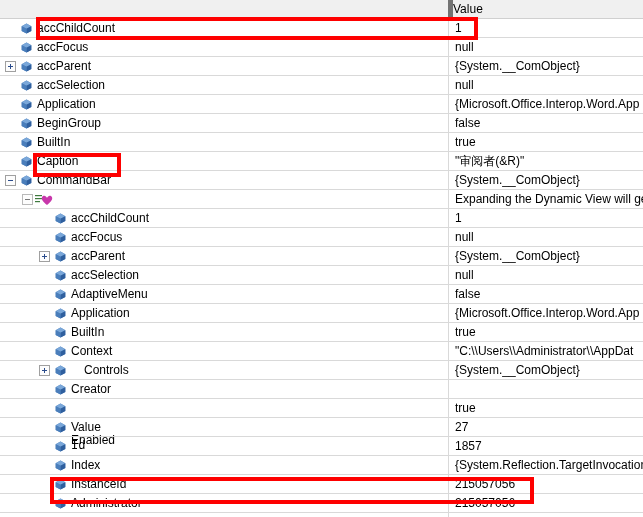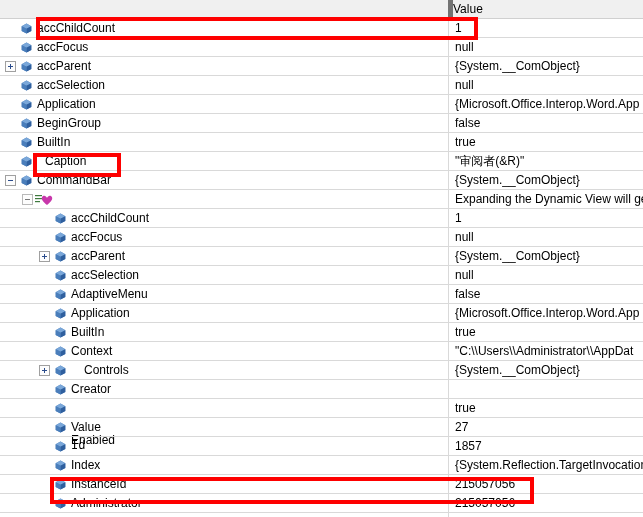--- a/index.html
+++ b/index.html
@@ -173,21 +173,21 @@
         <div class="gutter"></div>
         <div class="vsep"></div>
         <div class="picon" style="left: 21px;">
           <svg width="11" height="11" viewBox="0 0 11 11">
             <polygon points="5.5,0.5 10.3,3.2 10.3,8.0 5.5,10.6 0.7,8.0 0.7,3.2" fill="#4a7ebb" stroke="#2a5party" stroke-width="0"></polygon>
             <polygon points="5.5,0.5 10.3,3.2 5.5,5.8 0.7,3.2" fill="#7aa7d9"></polygon>
             <polygon points="5.5,5.8 10.3,3.2 10.3,8.0 5.5,10.6" fill="#2f5f9e"></polygon>
             <polygon points="5.5,5.8 0.7,3.2 0.7,8.0 5.5,10.6" fill="#4a7ebb"></polygon>
           </svg>
         </div>
-        <div class="lbl" style="left: 37px; padding-left: 8px;">Caption</div>
+        <div class="lbl" style="left: 37px;">Caption</div>
         <div class="valcell">"审阅者(&amp;R)"</div>
       </div>
       <div class="row">
         <div class="lines"></div>
         <div class="gutter"></div>
         <div class="vsep"></div>
         <div class="exp" style="left: 5px;"></div>
         <div class="picon" style="left: 21px;">
           <svg width="11" height="11" viewBox="0 0 11 11">
             <polygon points="5.5,0.5 10.3,3.2 10.3,8.0 5.5,10.6 0.7,8.0 0.7,3.2" fill="#4a7ebb" stroke="#2a5party" stroke-width="0"></polygon>

